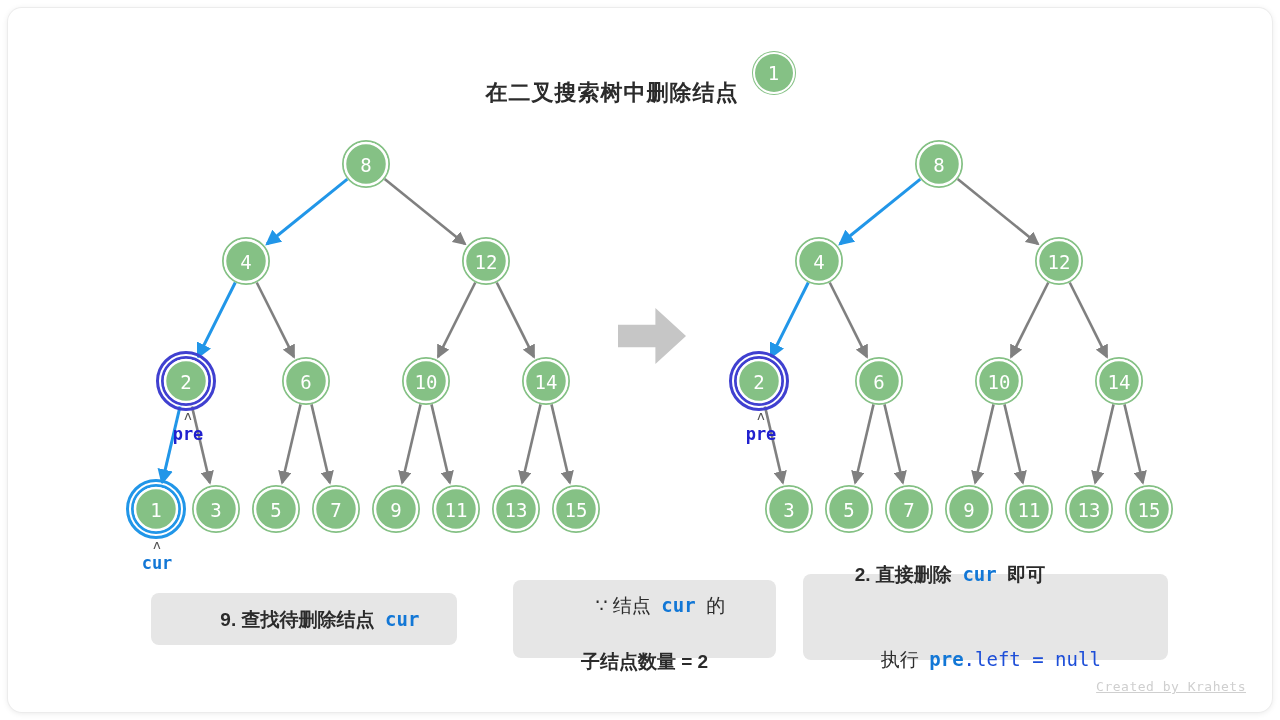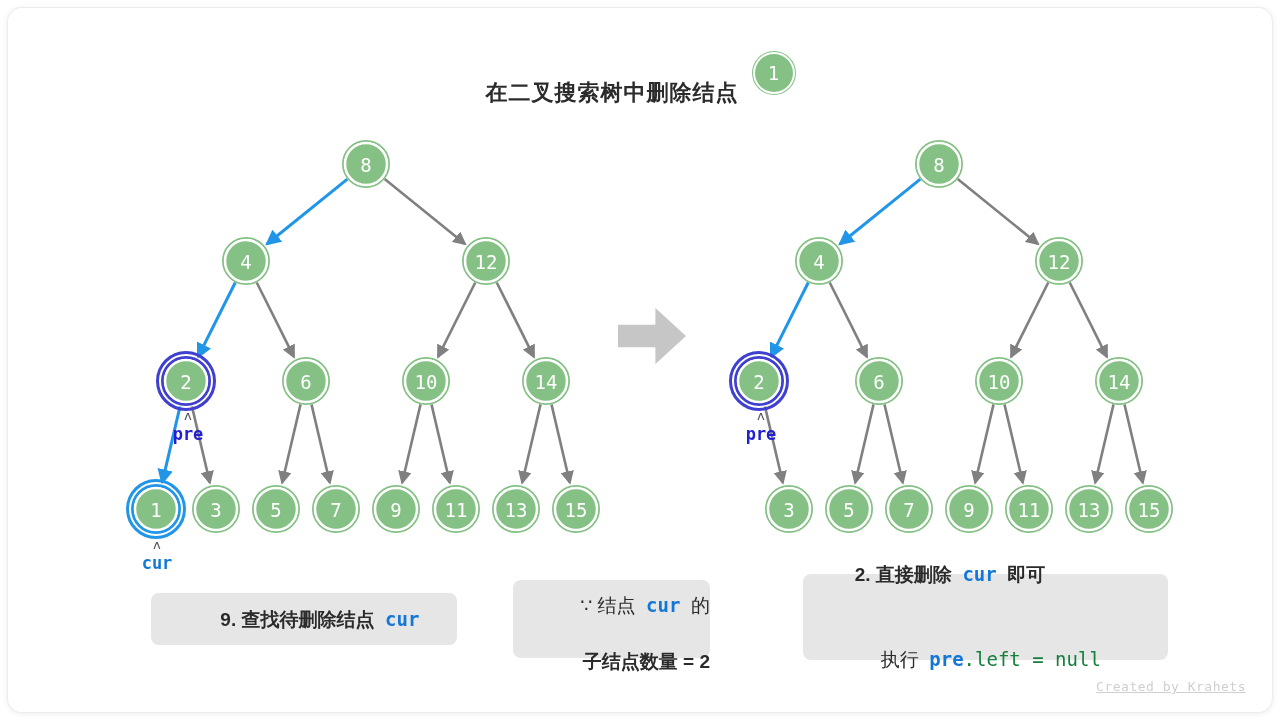--- a/index.html
+++ b/index.html
@@ -55,24 +55,24 @@
     display:flex;flex-direction:column;align-items:center;justify-content:center;
     box-sizing:border-box;
   }
   .cap-line{
     white-space:pre; font-size:19px; color:#2b2b2b; line-height:28px;
     font-family:"Liberation Sans","DejaVu Sans",sans-serif;
   }
   .mono{font-family:"DejaVu Sans Mono","Liberation Mono",monospace;}
   .b{font-weight:bold;}
   .blue{color:#1277d6;}
-  .gray{color:#15803d;}
+  .gray{color:#1d4ed8;}
 
   #cap1{left:143px; top:585px; width:306px; height:52px; justify-content:center;}
-  #cap2{left:505px; top:572px; width:197px; height:78px;align-items:flex-end;}
+  #cap2{left:505px; top:572px; width:263px; height:78px;}
   #cap3{left:795px; top:566px; width:365px; height:86px; align-items:flex-start; padding-left:20px;}
 
   .footer{
     position:absolute; right:26px; bottom:18px;
     font-family:"DejaVu Sans Mono","Liberation Mono",monospace;
     font-size:13px; color:#cfcfcf; letter-spacing:.5px;text-decoration:underline;
   }
 </style>
 </head>
 <body>

